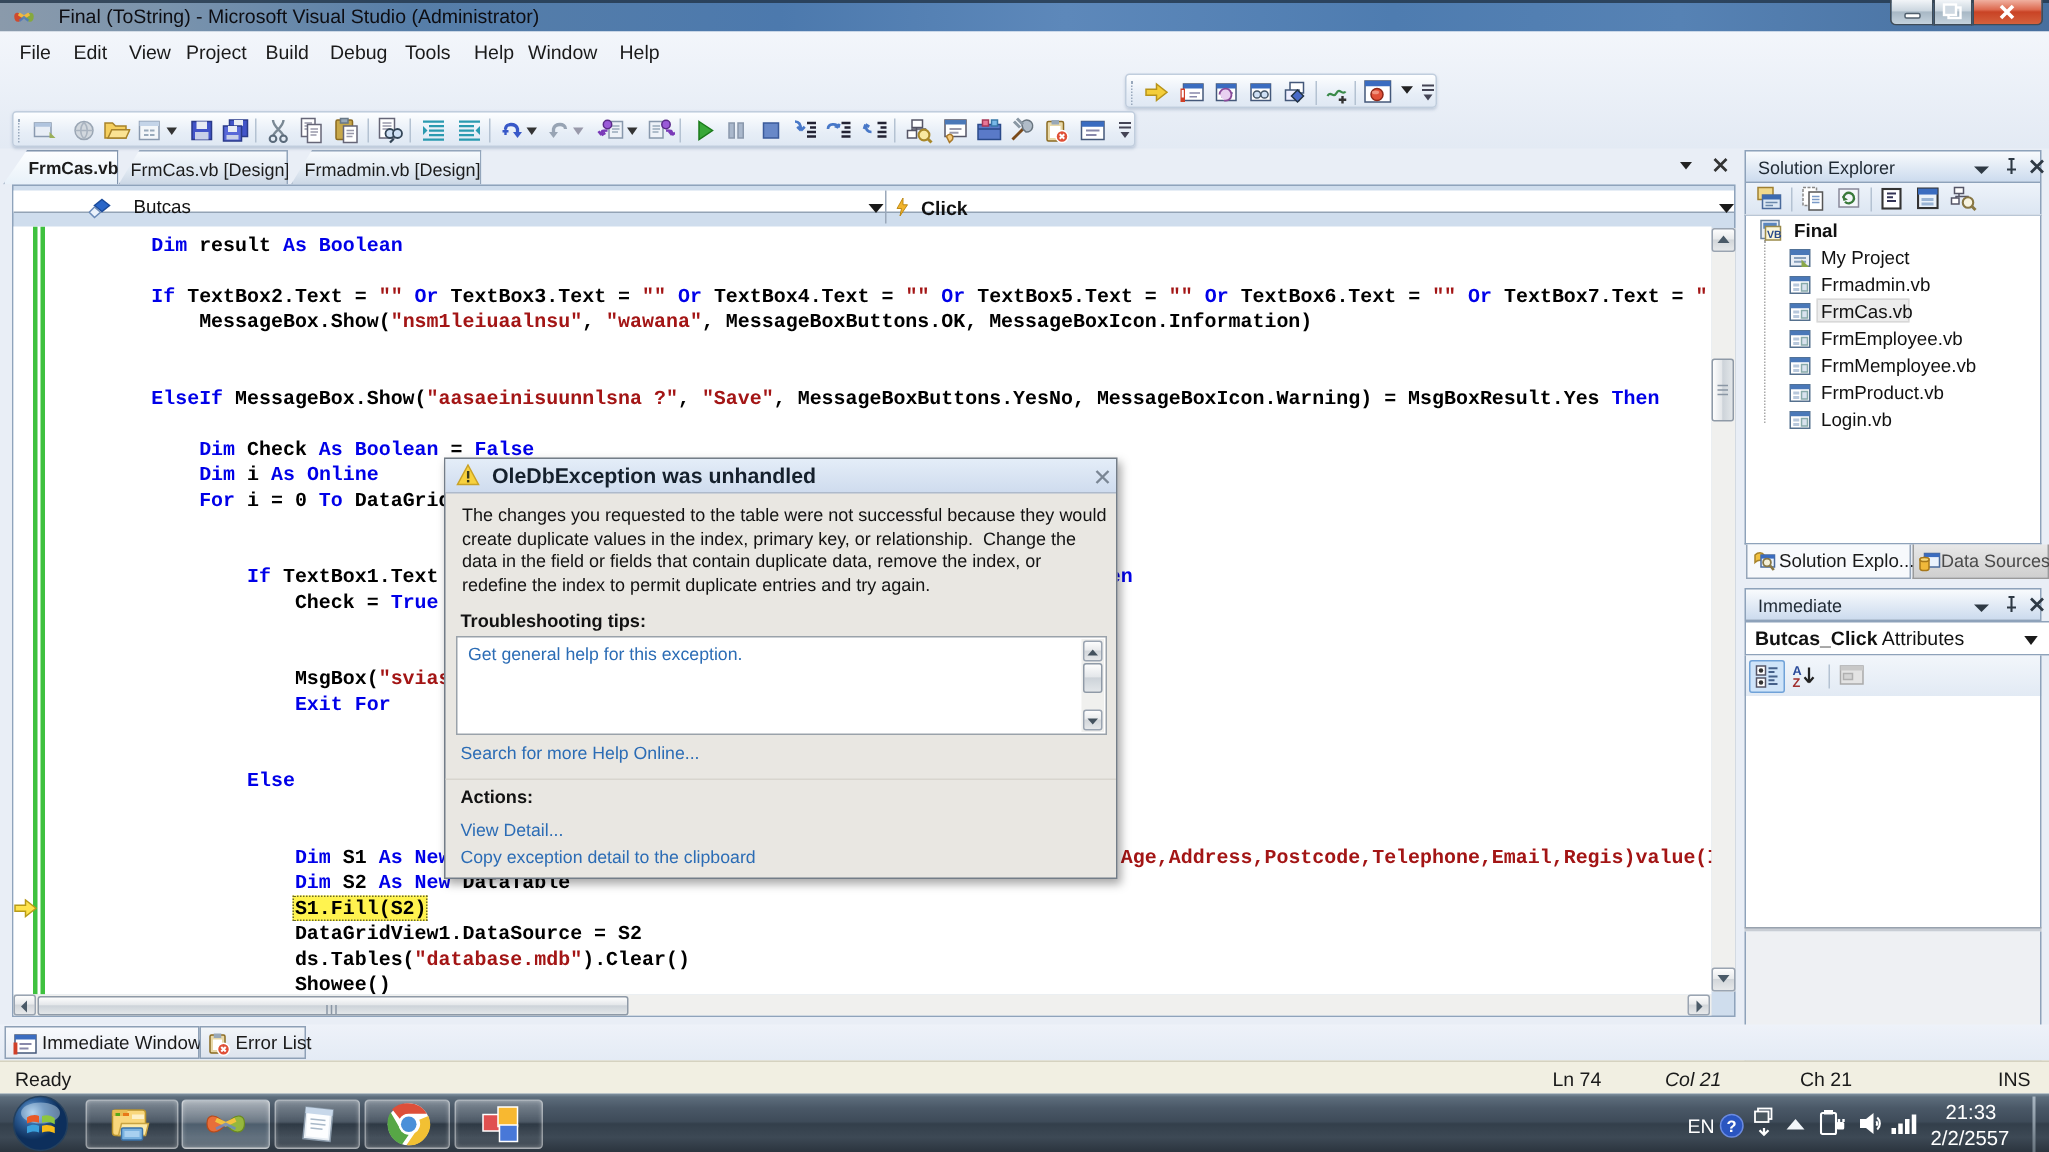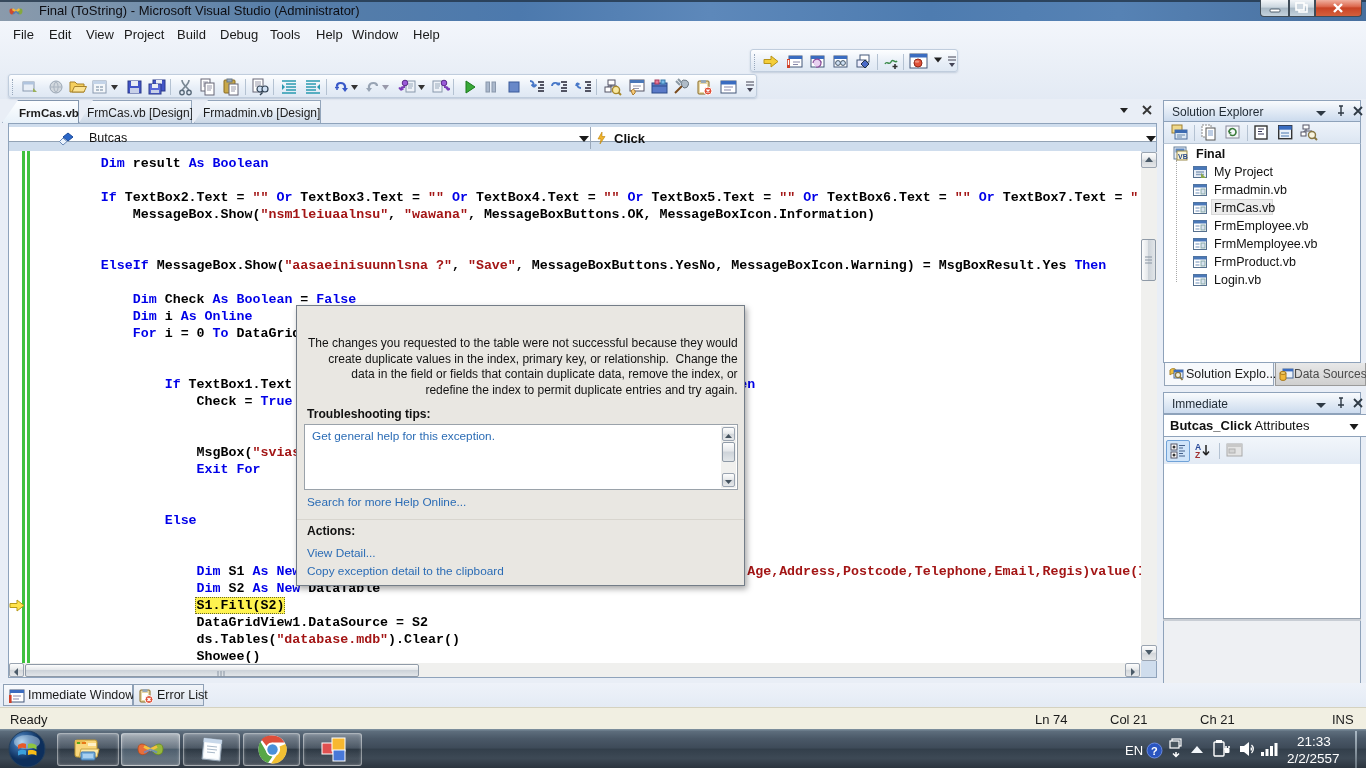--- a/index.html
+++ b/index.html
@@ -24,21 +24,21 @@
 .tbar { background:linear-gradient(#fdfeff,#e7eef7 60%,#dfe8f3); border:1px solid #c0cddd; border-radius:3px; box-shadow:0 1px 2px rgba(120,140,170,.35); }
 #tbar-top { left:750px; top:49px; width:208px; height:23px; }
 #tbar-main { left:8px; top:74px; width:749px; height:24px; }
 .grip { width:3px; border-left:1px dotted #98a8bc; height:16px; top:4px; }
 .tsep { width:1px; height:16px; background:#b4c2d2; top:4px; }
 
 .doctab { top:100px; height:23px; font-size:12px; color:#1c1c1c; white-space:nowrap; }
 .tab-inactive { background:linear-gradient(#f7fafd,#e2eaf3 55%,#cbd7e5); border:1px solid #93a5bb; border-bottom:none; clip-path:polygon(14px 0, 100% 0, 100% 100%, 0 100%); }
 .tab-active { background:linear-gradient(#fdfeff,#e8f1f9); border:1px solid #8295ad; border-bottom:none; clip-path:polygon(16px 0, 100% 0, 100% 100%, 0 100%); font-weight:bold; }
 #tabright { top:103px; left:1116px; font-size:11px; color:#222; }
-.nw { white-space:nowrap;text-align:right; }
+.nw { white-space:nowrap; }
 
 #editor-frame { left:8px; top:123px; width:1149px; height:555px; background:#cfdded; border:1px solid #8fa3bb; }
 #navbar { left:9px; top:127px; width:1147px; height:15px; background:#fff; border-bottom:1px solid #93a3b5; }
 #codearea { left:9px; top:151px; width:1132px; height:512px; background:#fff; overflow:hidden; }
 .gbar { position:absolute; top:0; width:3px; height:512px; background:#3fc13f; }
 .cl { position:absolute; left:28px; font-family:"Liberation Mono",monospace; font-size:13.3px; line-height:17px; white-space:pre; color:#000; font-weight:bold; }
 .kw { color:#0000e8; }
 .st { color:#a31515; }
 
 .sb { background:#f0f0ee; }
@@ -596,21 +596,21 @@
         <rect x="5.5" y="2" width="5" height="3" fill="#98a8b8"></rect>
         <rect x="5" y="6" width="6" height="7" fill="#fff"></rect>
         <circle cx="12" cy="12.5" r="4" fill="#e05038" stroke="#fff"></circle>
         <path d="M10.5 11 L13.5 14 M13.5 11 L10.5 14" stroke="#fff" stroke-width="1.4"></path>
       </svg>
     <span style="position:absolute;left:23px;top:3px;">Error List</span>
     </div>
   <div class="abs" id="statusbar">
       <span style="position:absolute;left:10px;top:4px;">Ready</span>
     <span style="position:absolute;left:1035px;top:4px;">Ln 74</span>
-    <span style="position:absolute;left:1110px;top:4px;">Col 21</span>
+    <span style="position:absolute;left:1110px;top:4px;font-style:italic;">Col 21</span>
     <span style="position:absolute;left:1200px;top:4px;">Ch 21</span>
     <span style="position:absolute;left:1332px;top:4px;">INS</span>
   </div>
 
   <div class="abs" id="taskbar"></div>
   <svg class="abs" style="left:7px;top:730px;" width="40" height="38" viewBox="0 0 40 38">
     <defs>
       <radialGradient id="orb" cx="35%" cy="30%">
           <stop offset="0%" stop-color="#9ec7ea"></stop>
           <stop offset="45%" stop-color="#33659e"></stop>
@@ -692,20 +692,31 @@
     <rect x="1" y="12" width="3" height="4" fill="#fff"></rect>
       <rect x="5.5" y="9" width="3" height="7" fill="#fff"></rect>
       <rect x="10" y="6" width="3" height="10" fill="#fff"></rect>
       <rect x="14.5" y="3" width="3" height="13" fill="#fff"></rect>
   </svg>
   <span class="abs trayico" style="left:1297px;top:734px;font-size:13.5px;">21:33</span>
   <span class="abs trayico" style="left:1287px;top:751px;font-size:13.5px;">2/2/2557</span>
   <div class="abs" style="left:1355px;top:731px;width:2px;height:37px;background:linear-gradient(#aab8c4,#68747e);"></div>
 
   <div class="abs" id="dlg">
+    <div class="abs" id="dlg-title">
+      <svg class="abs" style="left:7px;top:3px;" width="16" height="16" viewBox="0 0 16 16">
+        <path d="M8 1 L15 14 L1 14 Z" fill="#f7d13e" stroke="#c9a227" stroke-width="1"></path>
+        <rect x="7.3" y="5" width="1.6" height="5" fill="#3a3a1a"></rect>
+          <rect x="7.3" y="11" width="1.6" height="1.6" fill="#3a3a1a"></rect>
+      </svg>
+      <span style="position:absolute;left:31px;top:4px;font-size:14.2px;font-weight:bold;color:#15202c;">OleDbException was unhandled</span>
+      <svg class="abs" style="left:432px;top:6px;" width="12" height="12">
+          <path d="M2 2 L10 10 M10 2 L2 10" stroke="#7a8694" stroke-width="1.6"></path>
+        </svg>
+    </div>
     <div class="abs nw" style="left:11px;top:30px;font-size:12px;line-height:15.6px;color:#121212;">The changes you requested to the table were not successful because they would<br>create duplicate values in the index, primary key, or relationship.&nbsp; Change the<br>data in the field or fields that contain duplicate data, remove the index, or<br>redefine the index to permit duplicate entries and try again.</div>
     <div class="abs" style="left:10px;top:101px;font-size:12.1px;font-weight:bold;color:#121212;text-align:right;">Troubleshooting tips:</div>
     <div class="abs" style="left:7px;top:118px;width:434px;height:66px;background:#fff;border:1px solid #9aa2aa;">
       <span class="dlink" style="position:absolute;left:7px;top:4px;font-size:11.8px;">Get general help for this exception.</span>
       <div class="abs sb" style="right:1px;top:1px;width:15px;height:62px;"></div>
       <div class="abs sbtn" style="right:2px;top:2px;width:13px;height:14px;"><svg width="11" height="12">
             <path d="M5.5 4 L9 8 L2 8 Z" fill="#44525e"></path>
           </svg></div>
       <div class="abs sbtn" style="right:2px;bottom:2px;width:13px;height:14px;"><svg width="11" height="12">
             <path d="M5.5 8 L9 4 L2 4 Z" fill="#44525e"></path>

